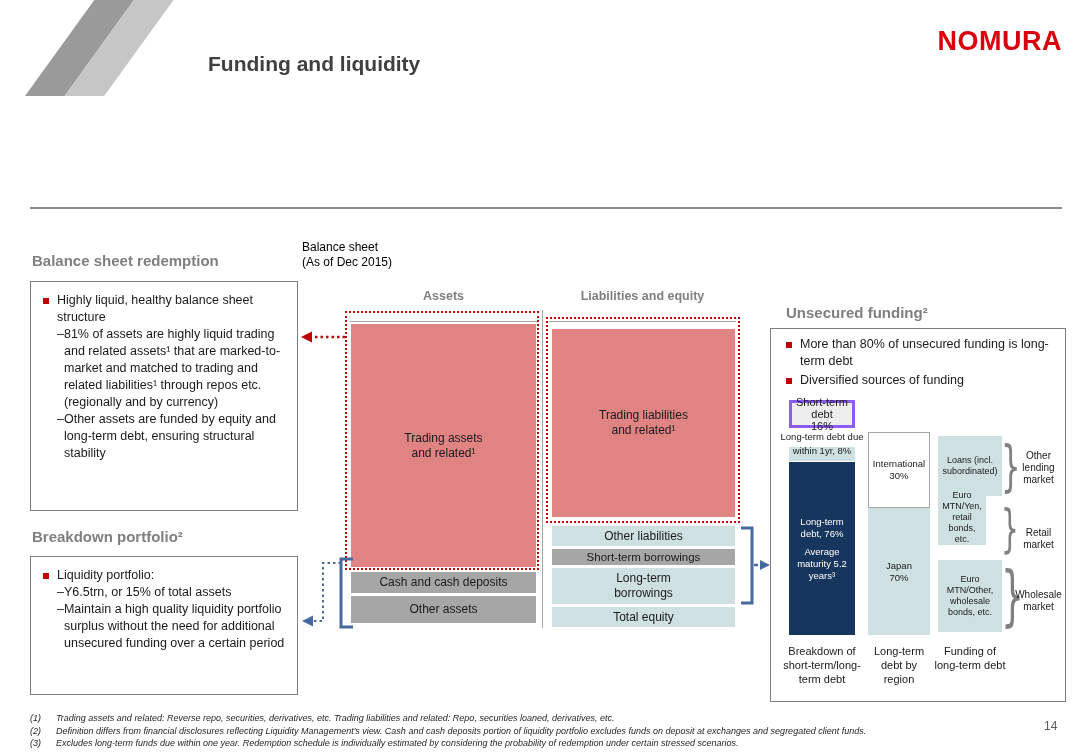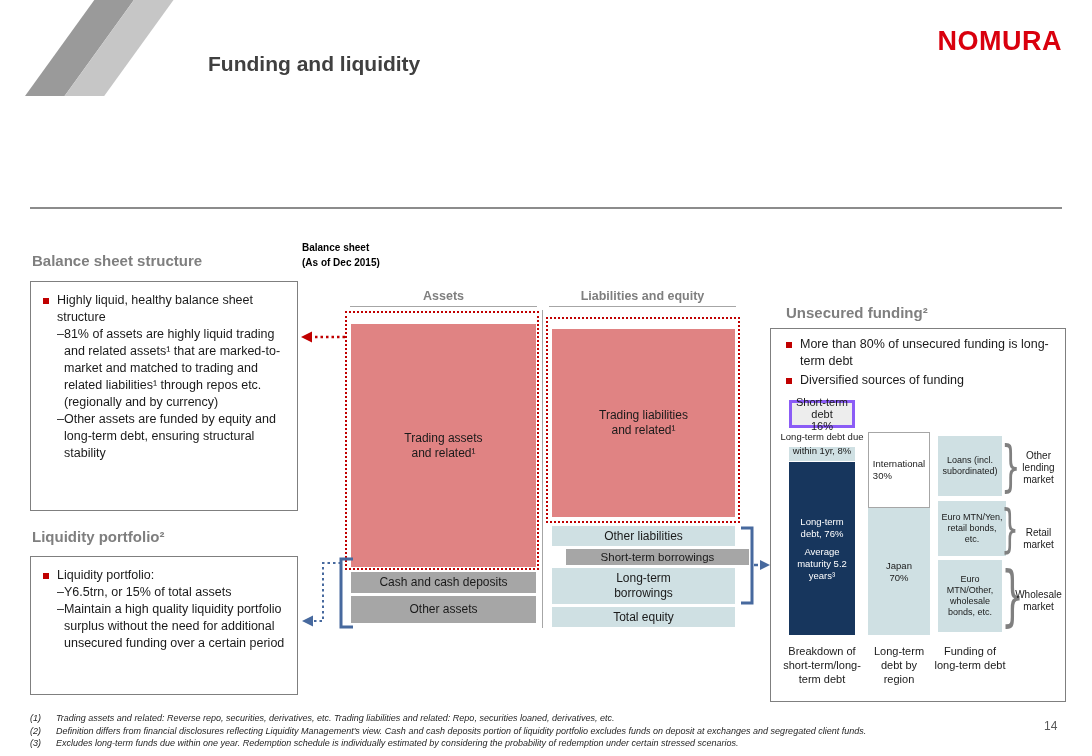--- a/index.html
+++ b/index.html
@@ -21,44 +21,44 @@
 
   
   .sec-heading{position:absolute;font-size:15px;font-weight:bold;color:#7f7f7f;}
   .outline-box{position:absolute;border:1px solid #7f7f7f;background:#fff;box-sizing:border-box;
     padding:10px 12px;font-size:12.5px;line-height:17px;color:#1a1a1a;}
   .bullet-row{display:flex;align-items:flex-start;}
   .bullet-marker{flex:0 0 auto;width:6px;height:6px;background:#c00000;margin:6px 8px 0 0;}
   .sub-bullet{margin-left:14px;padding-left:7px;text-indent:-7px;}
 
   
-  .bs-label{position:absolute;font-size:10px;font-weight:bold;color:#000;line-height:15px;}
+  .bs-label{position:absolute;font-size:12px;font-weight:normal;color:#000;line-height:15px;}
   .col-header{position:absolute;font-size:12.5px;font-weight:bold;color:#7f7f7f;text-align:center;
-    padding-bottom:3px;border-bottom:1px solid #a6a6a6;box-sizing:border-box;}
+    padding-bottom:18px;border-bottom:1px solid #a6a6a6;box-sizing:border-box;}
   .vline{position:absolute;width:1px;background:#a6a6a6;}
   .dotted-rect{position:absolute;border:2.5px dotted #c00000;box-sizing:border-box;}
   .bs-box{position:absolute;display:flex;align-items:center;justify-content:center;
     text-align:center;font-size:12px;line-height:15px;box-sizing:border-box;padding:1px 4px;}
   .salmon{background:#e08383;}
   .graybox{background:#a6a6a6;}
   .bluebox{background:#cfe0e3;}
   .sm{font-size:11.5px;}
 
   
   .ubullet{position:absolute;display:flex;align-items:flex-start;font-size:12.5px;line-height:17px;}
   .chip{position:absolute;display:flex;align-items:center;justify-content:center;text-align:center;
     font-size:11px;line-height:12px;background:#ededed;border:3px solid #8b5cf6;box-sizing:border-box;}
   .due-label{position:absolute;font-size:9.5px;line-height:14px;text-align:center;z-index:3;}
   .strip{position:absolute;background:#cfe0e3;z-index:1;}
   .navybox{position:absolute;background:#17365d;color:#ffffff;display:flex;flex-direction:column;
     align-items:center;justify-content:center;text-align:center;font-size:9.5px;line-height:12px;
     box-sizing:border-box;padding:2px;}
   .navybox .mt6{margin-top:6px;}
   .whitebox{position:absolute;background:#ffffff;border:1px solid #a6a6a6;display:flex;align-items:center;
-    justify-content:center;font-size:9.5px;line-height:12px;box-sizing:border-box;}
+    justify-content:center;text-align:center;font-size:9.5px;line-height:12px;box-sizing:border-box;}
   .bluebox2{position:absolute;background:#cfe0e3;display:flex;align-items:center;justify-content:center;
     text-align:center;font-size:9px;line-height:11px;box-sizing:border-box;padding:2px;}
   .brace{position:absolute;color:#808080;font-family:"DejaVu Sans",sans-serif;font-weight:400;
     transform:scaleX(.55);transform-origin:left center;}
   .mkt{position:absolute;font-size:10px;line-height:12px;text-align:center;color:#1a1a1a;}
   .caption{position:absolute;font-size:11px;line-height:14px;text-align:center;color:#1a1a1a;}
 
   
   .footnotes{position:absolute;font-size:9px;font-style:italic;color:#262626;line-height:11.5px;}
   .fn{display:flex;margin-bottom:1px;}
@@ -74,31 +74,31 @@
 <div class="slide">
 
   <div class="chevrons">
     <div class="chv chv1"></div>
     <div class="chv chv2"></div>
   </div>
   <div class="title">Funding and liquidity</div>
   <div class="logo">NOMURA</div>
   <div class="top-rule"></div>
 
-  <div class="sec-heading" style="left:32px;top:252px">Balance sheet structure</div>
+  <div class="sec-heading" style="left:32px;top:252px">Balance sheet redemption</div>
   <div class="outline-box" style="left:30px;top:281px;width:268px;height:230px">
     <div class="bullet-row">
       <span class="bullet-marker"></span>
       <span>Highly liquid, healthy balance sheet structure</span>
     </div>
     <div class="sub-bullet">–81% of assets are highly liquid trading and related assets¹ that are marked-to-market and matched to trading and related liabilities¹ through repos etc. (regionally and by currency)</div>
     <div class="sub-bullet">–Other assets are funded by equity and long-term debt, ensuring structural stability</div>
   </div>
 
-  <div class="sec-heading" style="left:32px;top:528px">Liquidity portfolio²</div>
+  <div class="sec-heading" style="left:32px;top:528px">Breakdown portfolio²</div>
   <div class="outline-box" style="left:30px;top:556px;width:268px;height:139px">
     <div class="bullet-row">
       <span class="bullet-marker"></span>
       <span>Liquidity portfolio:</span>
     </div>
     <div class="sub-bullet">–Y6.5trn, or 15% of total assets</div>
     <div class="sub-bullet">–Maintain a high quality liquidity portfolio surplus without the need for additional unsecured funding over a certain period</div>
   </div>
 
   <div class="bs-label preline" style="left:302px;top:240px">Balance sheet
@@ -110,21 +110,21 @@
   <div class="dotted-rect" style="left:345px;top:311px;width:194px;height:259px"></div>
   <div class="bs-box salmon preline" style="left:351px;top:324px;width:185px;height:243px">Trading assets
 and related¹</div>
   <div class="bs-box graybox" style="left:351px;top:572px;width:185px;height:21px">Cash and cash deposits</div>
   <div class="bs-box graybox" style="left:351px;top:596px;width:185px;height:27px">Other assets</div>
 
   <div class="dotted-rect" style="left:546px;top:317px;width:194px;height:206px"></div>
   <div class="bs-box salmon preline" style="left:552px;top:329px;width:183px;height:188px">Trading liabilities
 and related¹</div>
   <div class="bs-box bluebox" style="left:552px;top:526px;width:183px;height:20px">Other liabilities</div>
-  <div class="bs-box graybox sm" style="left:566px;top:549px;width:183px;height:16px">Short-term borrowings</div>
+  <div class="bs-box graybox sm" style="left:552px;top:549px;width:183px;height:16px">Short-term borrowings</div>
   <div class="bs-box bluebox preline" style="left:552px;top:568px;width:183px;height:36px">Long-term
 borrowings</div>
   <div class="bs-box bluebox" style="left:552px;top:607px;width:183px;height:20px">Total equity</div>
 
   <div class="sec-heading" style="left:786px;top:304px">Unsecured funding²</div>
   <div class="outline-box" style="left:770px;top:328px;width:296px;height:374px;padding:0"></div>
 
   <div class="ubullet" style="left:786px;top:336px;width:264px">
     <span class="bullet-marker"></span>
     <span>More than 80% of unsecured funding is long-term debt</span>
@@ -145,21 +145,21 @@
   </div>
   <div class="caption" style="left:778px;top:644px;width:88px">Breakdown of short-term/long-term debt</div>
 
   <div class="whitebox preline" style="left:868px;top:432px;width:62px;height:76px">International
 30%</div>
   <div class="bluebox2 preline" style="left:868px;top:508px;width:62px;height:127px;font-size:9.5px;line-height:12px">Japan
 70%</div>
   <div class="caption" style="left:865px;top:644px;width:68px">Long-term debt by region</div>
 
   <div class="bluebox2" style="left:938px;top:436px;width:64px;height:60px">Loans (incl. subordinated)</div>
-  <div class="bluebox2" style="left:938px;top:501px;width:68px;height:55px">Euro MTN/Yen, retail bonds, etc.</div>
+  <div class="bluebox2" style="left:938px;top:490px;width:48px;height:55px">Euro MTN/Yen, retail bonds, etc.</div>
   <div class="bluebox2" style="left:938px;top:560px;width:64px;height:72px">Euro MTN/Other, wholesale bonds, etc.</div>
   <div class="caption" style="left:934px;top:644px;width:72px">Funding of long-term debt</div>
 
   <div class="brace" style="left:1001px;top:436px;height:60px;font-size:56px;line-height:60px">}</div>
   <div class="brace" style="left:1001px;top:501px;height:55px;font-size:51px;line-height:55px">}</div>
   <div class="brace" style="left:1001px;top:560px;height:72px;font-size:66px;line-height:72px">}</div>
   <div class="mkt" style="left:1013px;top:450px;width:51px">Other lending market</div>
   <div class="mkt" style="left:1013px;top:527px;width:51px">Retail market</div>
   <div class="mkt" style="left:1013px;top:589px;width:51px">Wholesale market</div>
 

